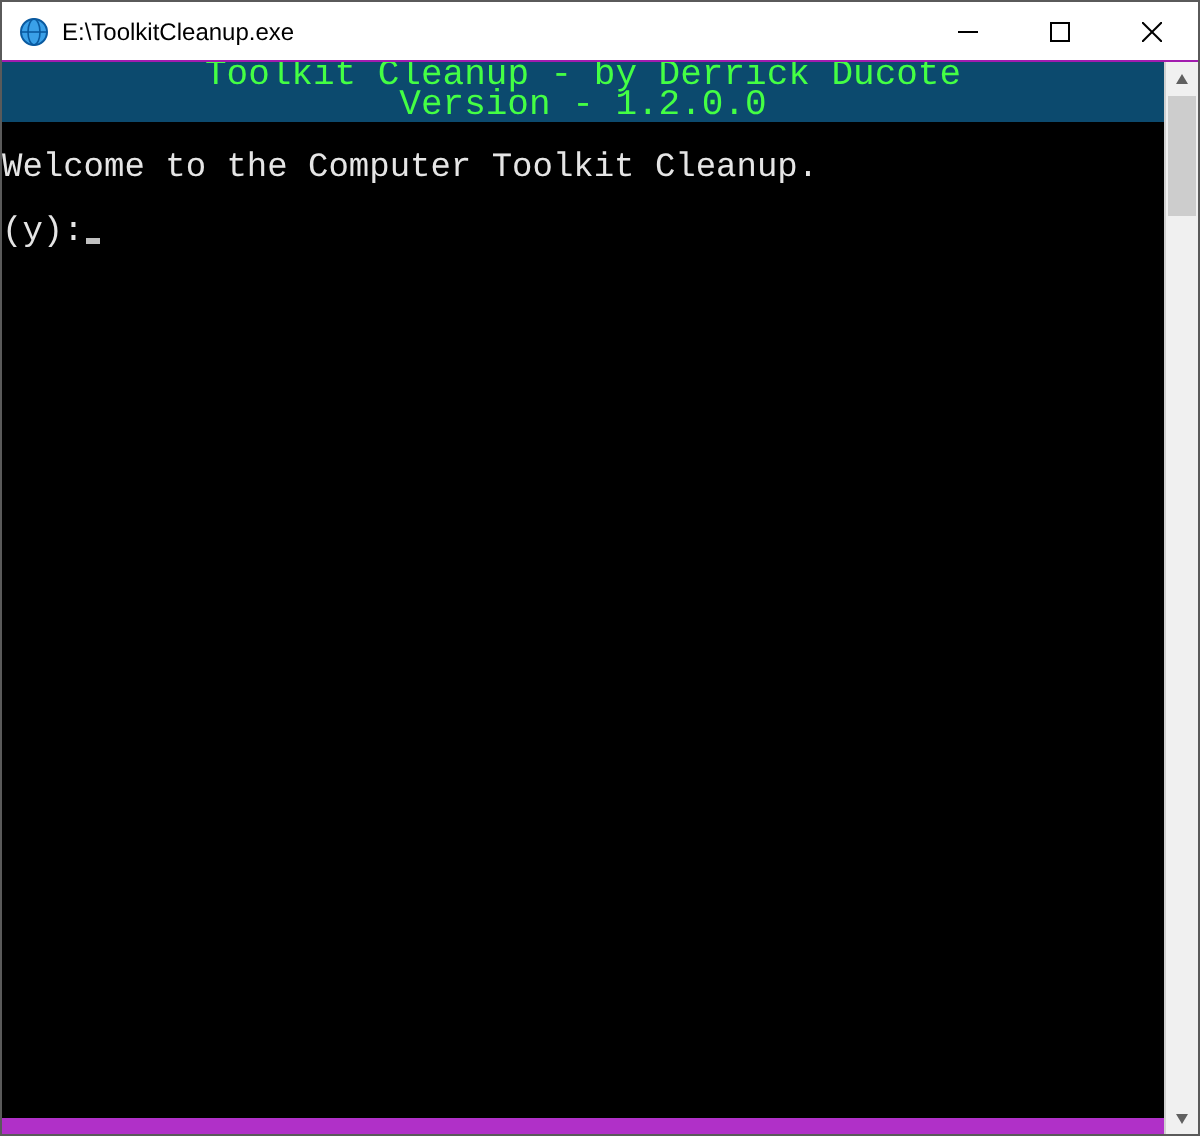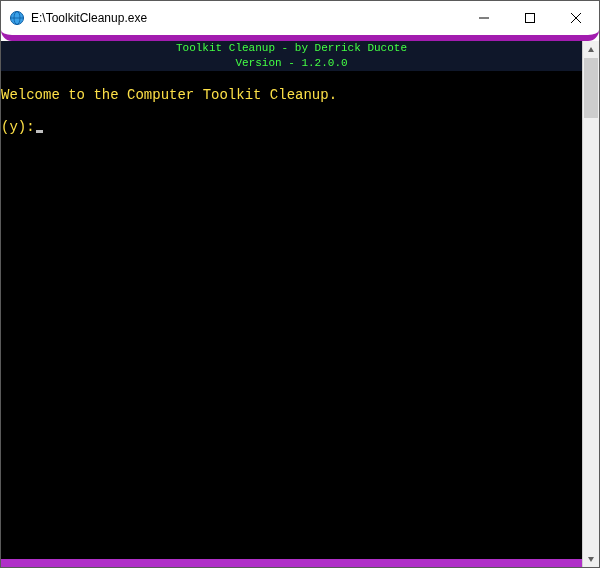--- a/index.html
+++ b/index.html
@@ -4,26 +4,25 @@
   <style>
     * { margin: 0; padding: 0; box-sizing: border-box; }
     html, body { width: 600px; height: 568px; overflow: hidden; font-family: "Segoe UI", Tahoma, sans-serif; background: #fff; }
     .window {
       width: 600px; height: 568px;
       display: flex; flex-direction: column;
       border: 1px solid #5a5a5a;
       background: #fff;
     }
     .titlebar {
-      height: 40px;
+      height: 30px;
       background: #ffffff;
       display: flex;
       align-items: center;
-      border-bottom: 6px solid #a21caf;
-      border-radius: 11px;
+      border-bottom: 1px solid #a21caf;
     }
     .titlebar .app-icon {
       width: 16px; height: 16px;
       margin-left: 8px; margin-right: 6px;
       display: inline-flex; align-items: center; justify-content: center;
     }
     .titlebar .app-icon svg { width: 16px; height: 16px; }
     .titlebar .title-text {
       font-size: 12px; color: #000;
       flex: 0 0 auto;
@@ -60,35 +59,35 @@
       background: #f0f0f0;
       cursor: pointer;
     }
     .scrollbar .sb-btn svg { width: 8px; height: 8px; fill: #606060; }
     .scrollbar .sb-track { flex: 1; position: relative; background: #f0f0f0; }
     .scrollbar .sb-thumb {
       position: absolute; left: 1px; right: 1px; top: 0; height: 60px;
       background: #cdcdcd;
     }
     .banner {
-      background: #0f172a;
+      background: #0c4a6e;
       color: #44ff44;
       font-family: Consolas, "Courier New", monospace;
-      font-size: 11px;
+      font-size: 18px;
       line-height: 15px;
       text-align: center;
       padding: 0;
     }
     .banner .banner-line { white-space: pre; }
     .term {
       flex: 1;
       background: #000;
-      color: #fde047;
+      color: #e5e5e5;
       font-family: Consolas, "Courier New", monospace;
-      font-size: 14px;
+      font-size: 17px;
       line-height: 16px;
       padding: 0;
     }
     .term .line { white-space: pre; }
     .term .cursor {
       display: inline-block;
       width: 7px; height: 3px;
       background: #c0c0c0;
       vertical-align: baseline;
       margin-left: 1px;

